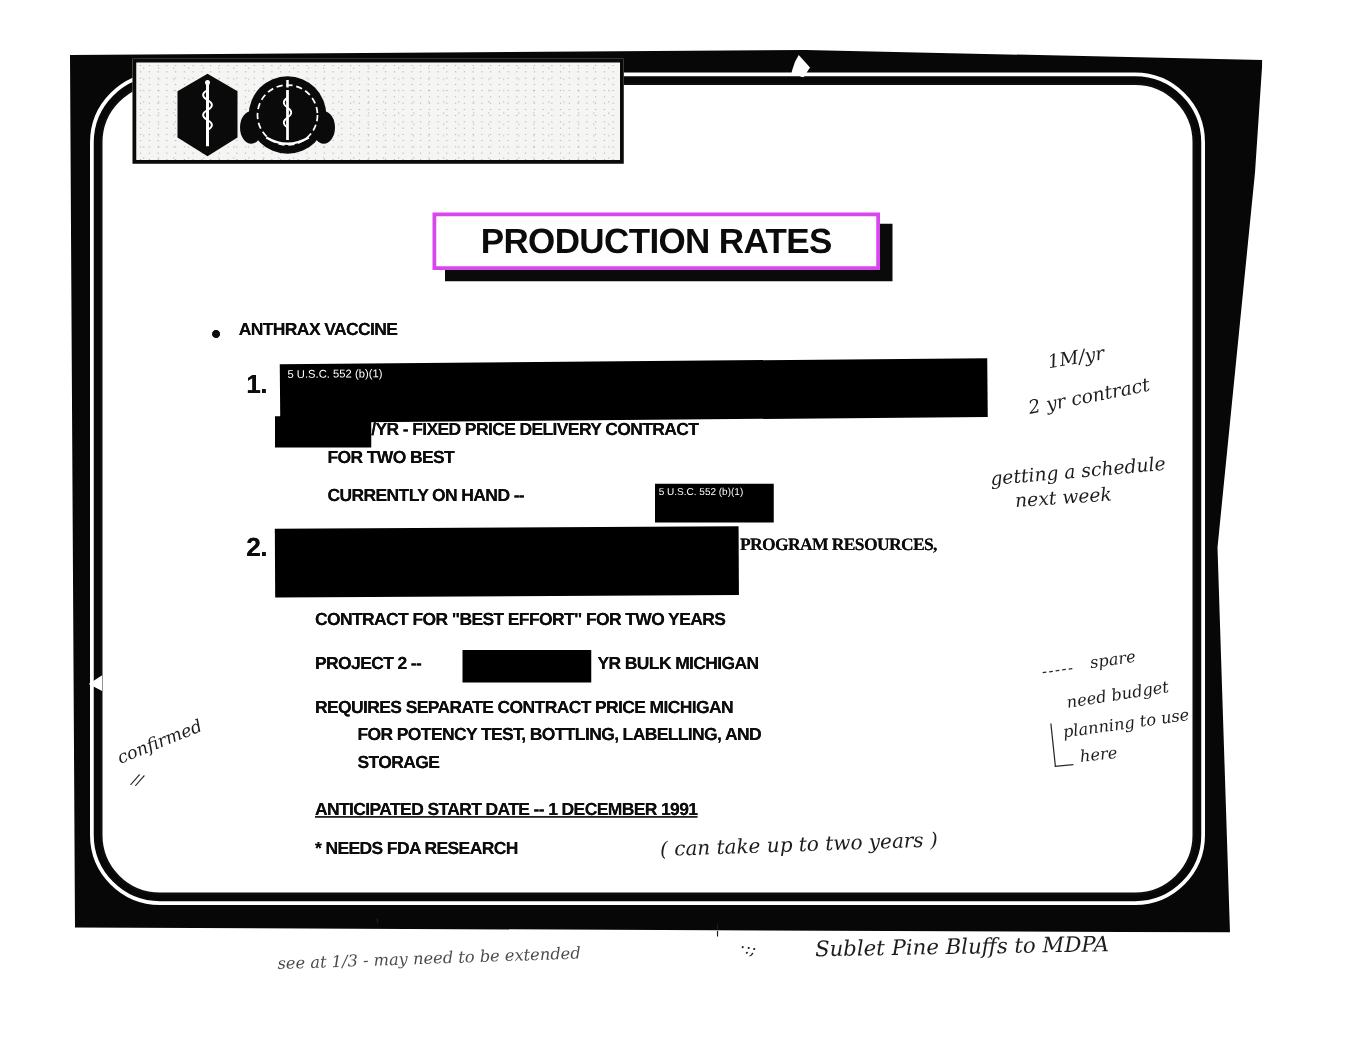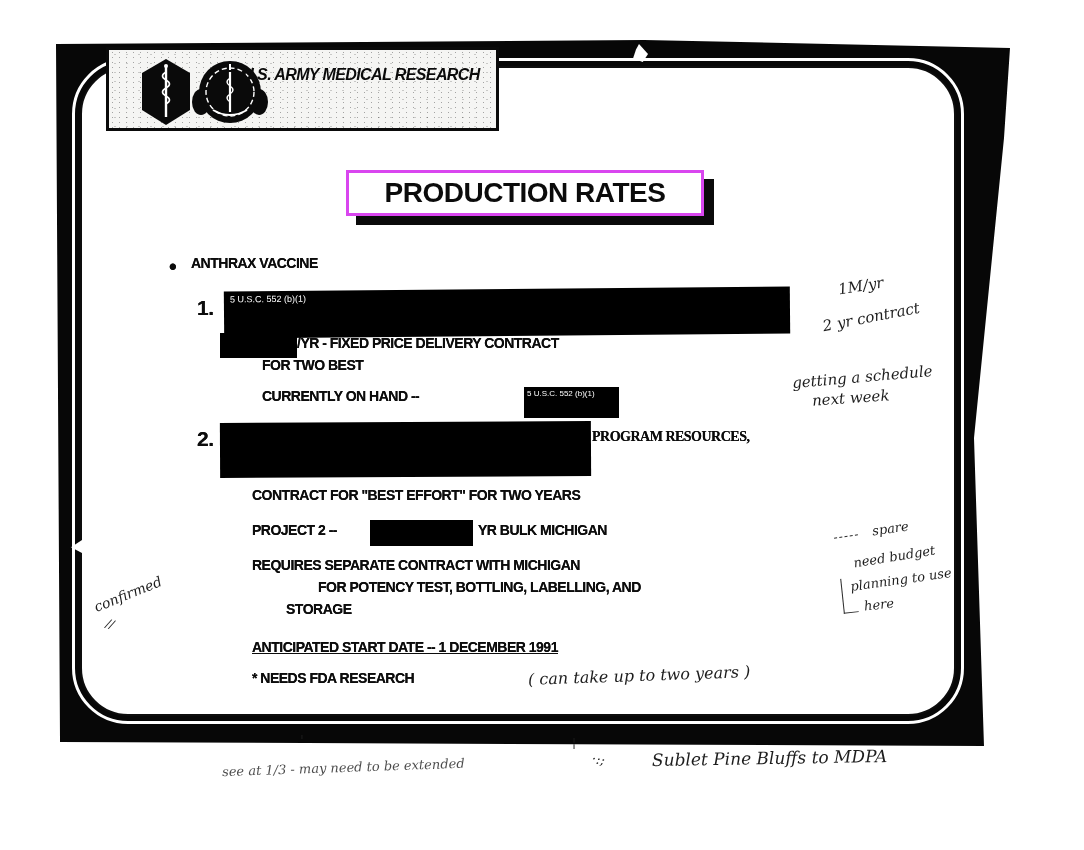--- a/index.html
+++ b/index.html
@@ -69,21 +69,20 @@
       <ellipse cx="10" cy="42" rx="9" ry="13" fill="#0a0a0a"></ellipse>
       <ellipse cx="68" cy="42" rx="9" ry="13" fill="#0a0a0a"></ellipse>
       <circle cx="39" cy="32" r="31" fill="#0a0a0a"></circle>
       <circle cx="39" cy="32" r="24" fill="none" stroke="#fff" stroke-width="1.4" stroke-dasharray="5 3"></circle>
       <line x1="39" y1="12" x2="39" y2="52" stroke="#fff" stroke-width="2.2"></line>
       <path d="M39,18 q-6,4 0,8 q6,4 0,8 q-6,4 0,8" fill="none" stroke="#fff" stroke-width="1.4"></path>
       <path d="M22,50 q17,10 34,0" fill="none" stroke="#fff" stroke-width="2"></path>
       <line x1="39" y1="4" x2="39" y2="10" stroke="#fff" stroke-width="2"></line>
     </svg>
     <div class="banner-text">
-      <div class="l1">U.S. ARMY MEDICAL RESEARCH</div>
     </div>
   </div>
 
   <div class="title-box">
     <span>PRODUCTION RATES</span>
   </div>
 
   <div class="t" style="left:169px;top:254px;font-size:22px;">•</div>
   <div class="t" style="left:191px;top:255px;">ANTHRAX VACCINE</div>
 
@@ -99,22 +98,22 @@
     <span class="rl small">5 U.S.C. 552 (b)(1)</span>
   </div>
 
   <div class="t num" style="left:197px;top:427px;">2.</div>
   <div class="redact" style="left:220px;top:422px;width:371px;height:55px;transform:rotate(-0.3deg);"></div>
   <div class="t" style="left:592px;top:429px;font-family:Liberation Serif, serif;">PROGRAM RESOURCES,</div>
   <div class="t" style="left:252px;top:487px;">CONTRACT FOR "BEST EFFORT" FOR TWO YEARS</div>
   <div class="t" style="left:252px;top:522px;">PROJECT 2 --</div>
   <div class="redact" style="left:370px;top:520px;width:103px;height:26px;"></div>
   <div class="t" style="left:478px;top:522px;">YR BULK MICHIGAN</div>
-  <div class="t" style="left:252px;top:557px;">REQUIRES SEPARATE CONTRACT WITH MICHIGAN</div>
-  <div class="t" style="left:286px;top:579px;margin-left:32px;">FOR POTENCY TEST, BOTTLING, LABELLING, AND</div>
+  <div class="t" style="left:252px;top:557px;">REQUIRES SEPARATE CONTRACT PRICE MICHIGAN</div>
+  <div class="t" style="left:286px;top:579px;">FOR POTENCY TEST, BOTTLING, LABELLING, AND</div>
   <div class="t" style="left:286px;top:601px;">STORAGE</div>
   <div class="t" style="left:252px;top:639px;text-decoration:underline;">ANTICIPATED START DATE -- 1 DECEMBER 1991</div>
   <div class="t" style="left:252px;top:670px;">* NEEDS FDA RESEARCH</div>
 
   <div class="hw" style="left:838px;top:277px;font-size:15px;transform:rotate(-9deg);">1M/yr</div>
   <div class="hw" style="left:822px;top:308px;font-size:15px;transform:rotate(-11deg);">2 yr contract</div>
   <div class="hw" style="left:792px;top:368px;font-size:15px;transform:rotate(-5deg);">getting a schedule</div>
   <div class="hw" style="left:812px;top:389px;font-size:15px;transform:rotate(-4deg);">next week</div>
   <div class="hw" style="left:92px;top:586px;font-size:14px;transform:rotate(-22deg);">confirmed</div>
   <div class="dashes" style="left:834px;top:536px;"></div>

